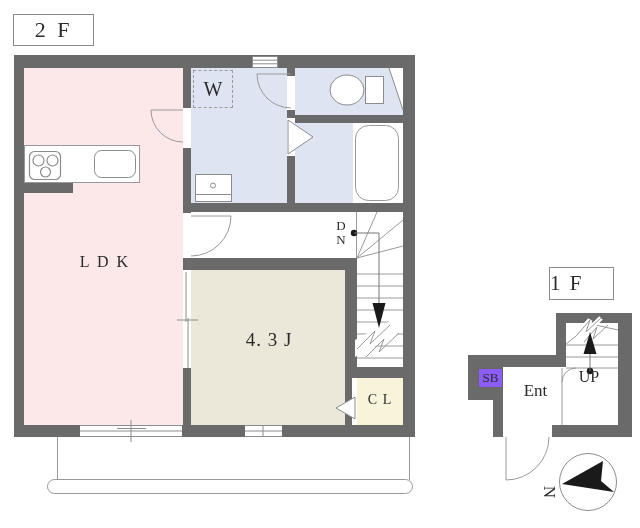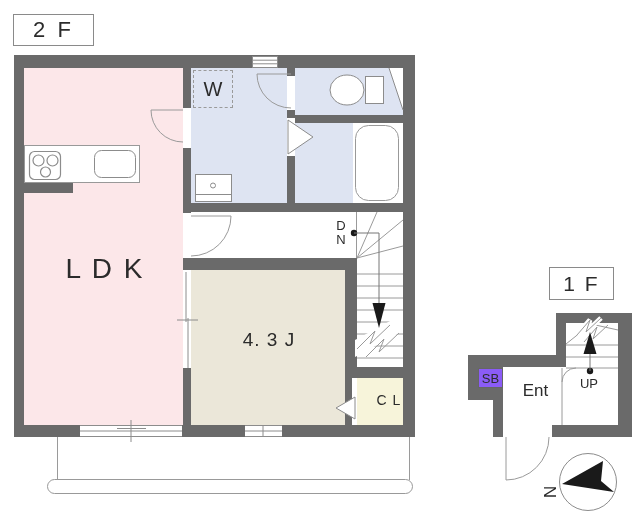--- a/index.html
+++ b/index.html
@@ -1,18 +1,18 @@
 <!DOCTYPE html>
 <html><head>
 <meta charset="utf-8">
 <style>
   html,body{margin:0;padding:0;background:#fff;}
   .stage{
     position:relative;width:640px;height:528px;background:#ffffff;
-    font-family:Liberation Sans, sans-serif;color:#2b2b2b;
+    font-family:Liberation Serif, serif;color:#2b2b2b;
     overflow:hidden;
   }
   .abs{position:absolute;box-sizing:border-box;}
   
   #w2-base{left:14px;top:55px;width:401px;height:382px;background:#6a6a6a;}
   #w1-baseA{left:556px;top:313px;width:76px;height:124px;background:#6a6a6a;}
   #w1-baseB{left:468px;top:355px;width:98px;height:82px;background:#6a6a6a;}
   #w1-notch{left:468px;top:400px;width:25px;height:37px;background:#ffffff;}
   #kitchen-stub{left:24px;top:183px;width:49px;height:10px;background:#6a6a6a;}
   
@@ -39,39 +39,39 @@
   #stairs1f{left:566px;top:323px;width:52px;height:102px;background:#fff;}
   #stairhall{left:556px;top:367px;width:62px;height:58px;background:#fff;}
   #ent{left:503px;top:367px;width:59px;height:58px;background:#fff;}
   #gap-ent-door{left:503px;top:425px;width:49px;height:12px;background:#fff;}
   #sb{left:478px;top:368px;width:25px;height:20px;background:#8b5cf6;border:1px solid #666;
       display:flex;align-items:center;justify-content:center;font-size:13px;}
   
   #box2f{left:13px;top:14px;width:81px;height:32px;border:1px solid #8a8a8a;background:#fff;
       display:flex;align-items:center;justify-content:center;font-size:22px;letter-spacing:3px;}
   #box1f{left:549px;top:267px;width:65px;height:33px;border:1px solid #8a8a8a;background:#fff;
-      display:flex;align-items:center;justify-content:center;font-size:21px;letter-spacing:2px;}
+      display:flex;align-items:center;font-size:21px;letter-spacing:2px;}
   
   #wbox{left:193px;top:70px;width:40px;height:38px;border:1px dashed #9a9a9a;
       display:flex;align-items:center;justify-content:center;font-size:20px;}
   
   #rail{left:47px;top:479px;width:366px;height:15px;border:1px solid #999;border-radius:8px;background:#fff;}
   
   #overlay{position:absolute;left:0;top:0;width:640px;height:528px;pointer-events:none;}
   
   .lbl{position:absolute;text-align:center;white-space:pre;}
-  #t-ldk{left:40px;top:253px;width:130px;font-size:28px;letter-spacing:2px;}
+  #t-ldk{left:40px;top:253px;width:130px;font-size:16px;letter-spacing:2px;}
   #t-ldk-size{left:40px;top:277px;width:130px;font-size:19px;letter-spacing:1px;}
   #t-43{left:195px;top:329px;width:148px;font-size:19px;letter-spacing:1px;}
-  #t-cl{left:357px;top:392px;width:46px;font-size:14px;letter-spacing:1px;padding-left:9px;}
+  #t-cl{left:357px;top:392px;width:46px;font-size:14px;letter-spacing:1px;}
   #t-balcony{left:60px;top:445px;width:300px;font-size:19px;letter-spacing:1px;}
   #t-dn1{left:334px;top:218px;width:14px;font-size:13px;}
   #t-dn2{left:334px;top:232px;width:14px;font-size:13px;}
   #t-ent{left:503px;top:381px;width:65px;font-size:17px;}
-  #t-up{left:574px;top:376px;width:30px;font-size:13px;}
+  #t-up{left:574px;top:368px;width:30px;font-size:16px;}
   #t-n{left:540px;top:482px;width:18px;font-size:17px;transform:rotate(90deg);}
 </style>
 </head>
 <body>
 
 <div class="stage">
 
   <div class="abs" id="w2-base"></div>
   <div class="abs" id="w1-baseA"></div>
   <div class="abs" id="w1-baseB"></div>

